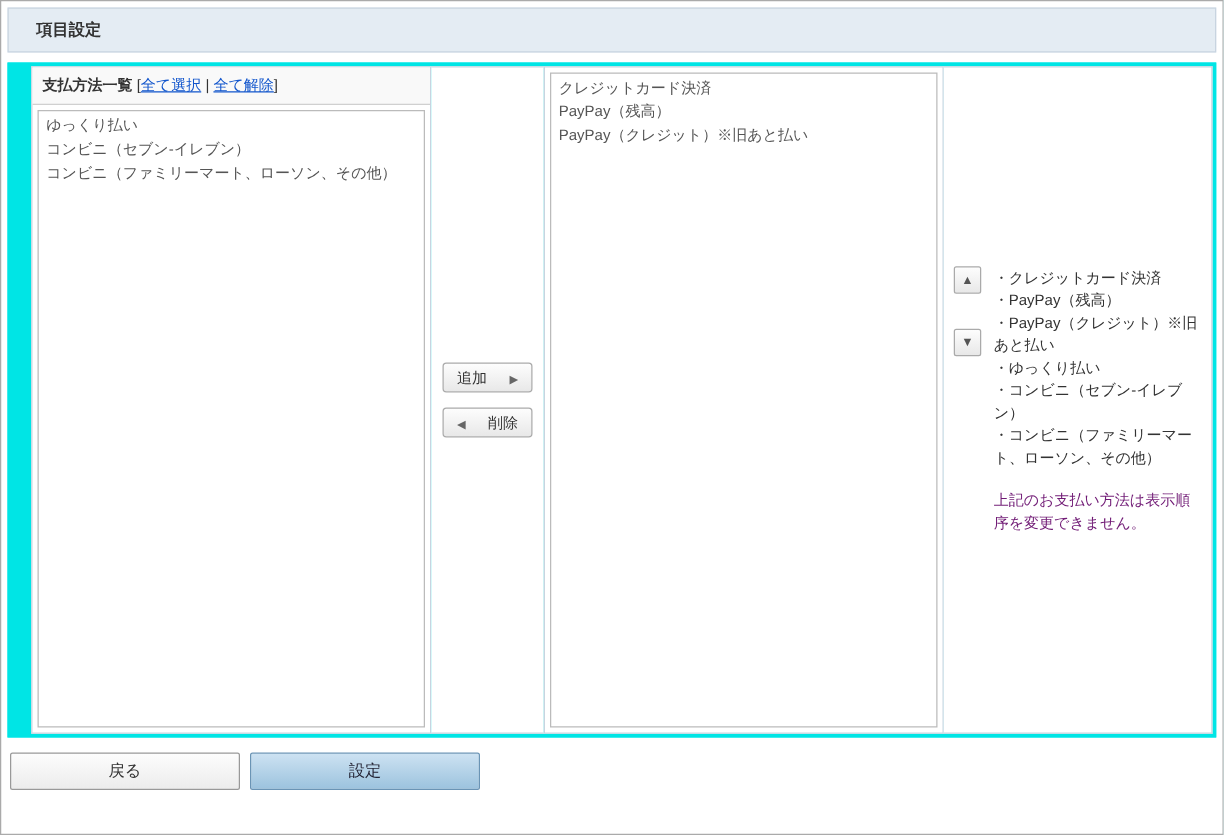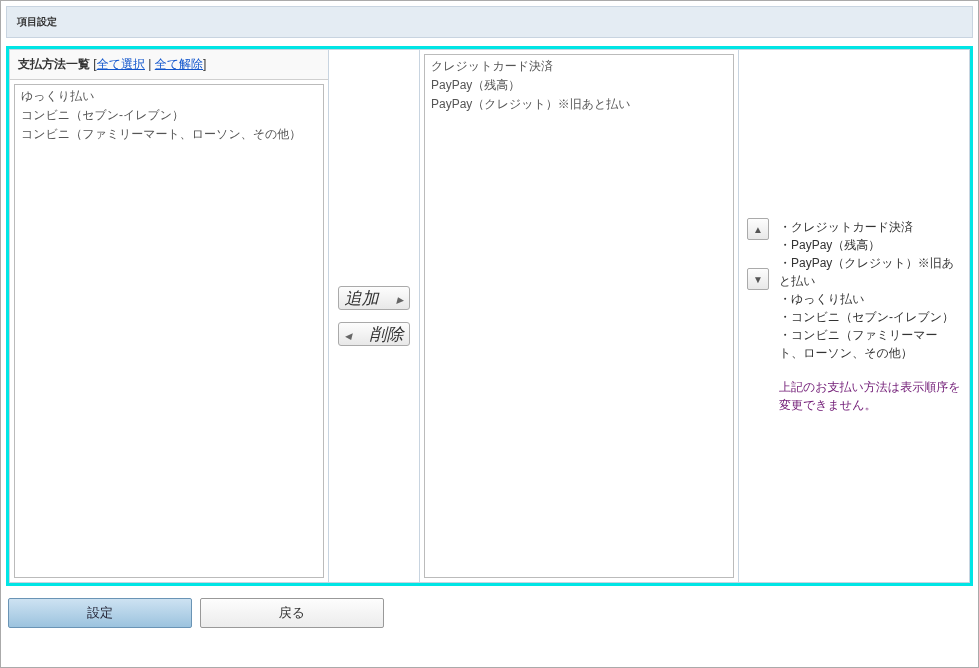--- a/index.html
+++ b/index.html
@@ -16,38 +16,39 @@
     .outer-wrap {
       width: 979px;
       height: 668px;
       border: 1px solid #aaa;
       padding: 5px;
       background: #fff;
     }
     .header-bar {
       background: #e4ecf3;
       border: 1px solid #c8d4e0;
-      padding: 8px 10px;
-      font-size: 10px;
+      padding: 8px 22px;
+      font-size: 13px;
       font-weight: bold;
       color: #333;
       font-family: Liberation Mono, monospace;
     }
     .highlight-area {
       border: 3px solid #00e5e5;
       background: #00e5e5;
       margin-top: 8px;
       padding: 0;
       position: relative;
       height: 540px;
     }
     .columns {
       display: flex;
       height: 100%;
       align-items: stretch;
+      margin-left: 16px;
     }
     .col-left, .col-right {
       background: #fff;
       display: flex;
       flex-direction: column;
       width: 320px;
       border: 1px solid #c8d4e0;
     }
     .col-left {
       margin-right: 0;
@@ -105,28 +106,27 @@
       cursor: pointer;
       white-space: nowrap;
       color: #555;
     }
     .action-btn {
       width: 72px;
       height: 24px;
       background: linear-gradient(#fdfdfd, #e8e8e8);
       border: 1px solid #aaa;
       border-radius: 3px;
-      font-size: 17px;
+      font-size: 12px;
       cursor: pointer;
       display: flex;
       align-items: center;
       justify-content: center;
       gap: 16px;
       color: #333;
-      font-style: italic;
     }
     .arrow-btns {
       display: flex;
       flex-direction: column;
       gap: 28px;
       margin-right: 6px;
     }
     .arrow-btn {
       width: 22px;
       height: 22px;
@@ -250,16 +250,16 @@
             </ul>
             <div class="info-note">上記のお支払い方法は表示順序を変更できません。</div>
           </div>
         </div>
       </div>
 
     </div>
   </div>
 
   <div class="footer-buttons">
+    <button class="footer-btn back">戻る</button>
     <button class="footer-btn submit">設定</button>
-    <button class="footer-btn back">戻る</button>
   </div>
 </div>
 
 </body></html>

